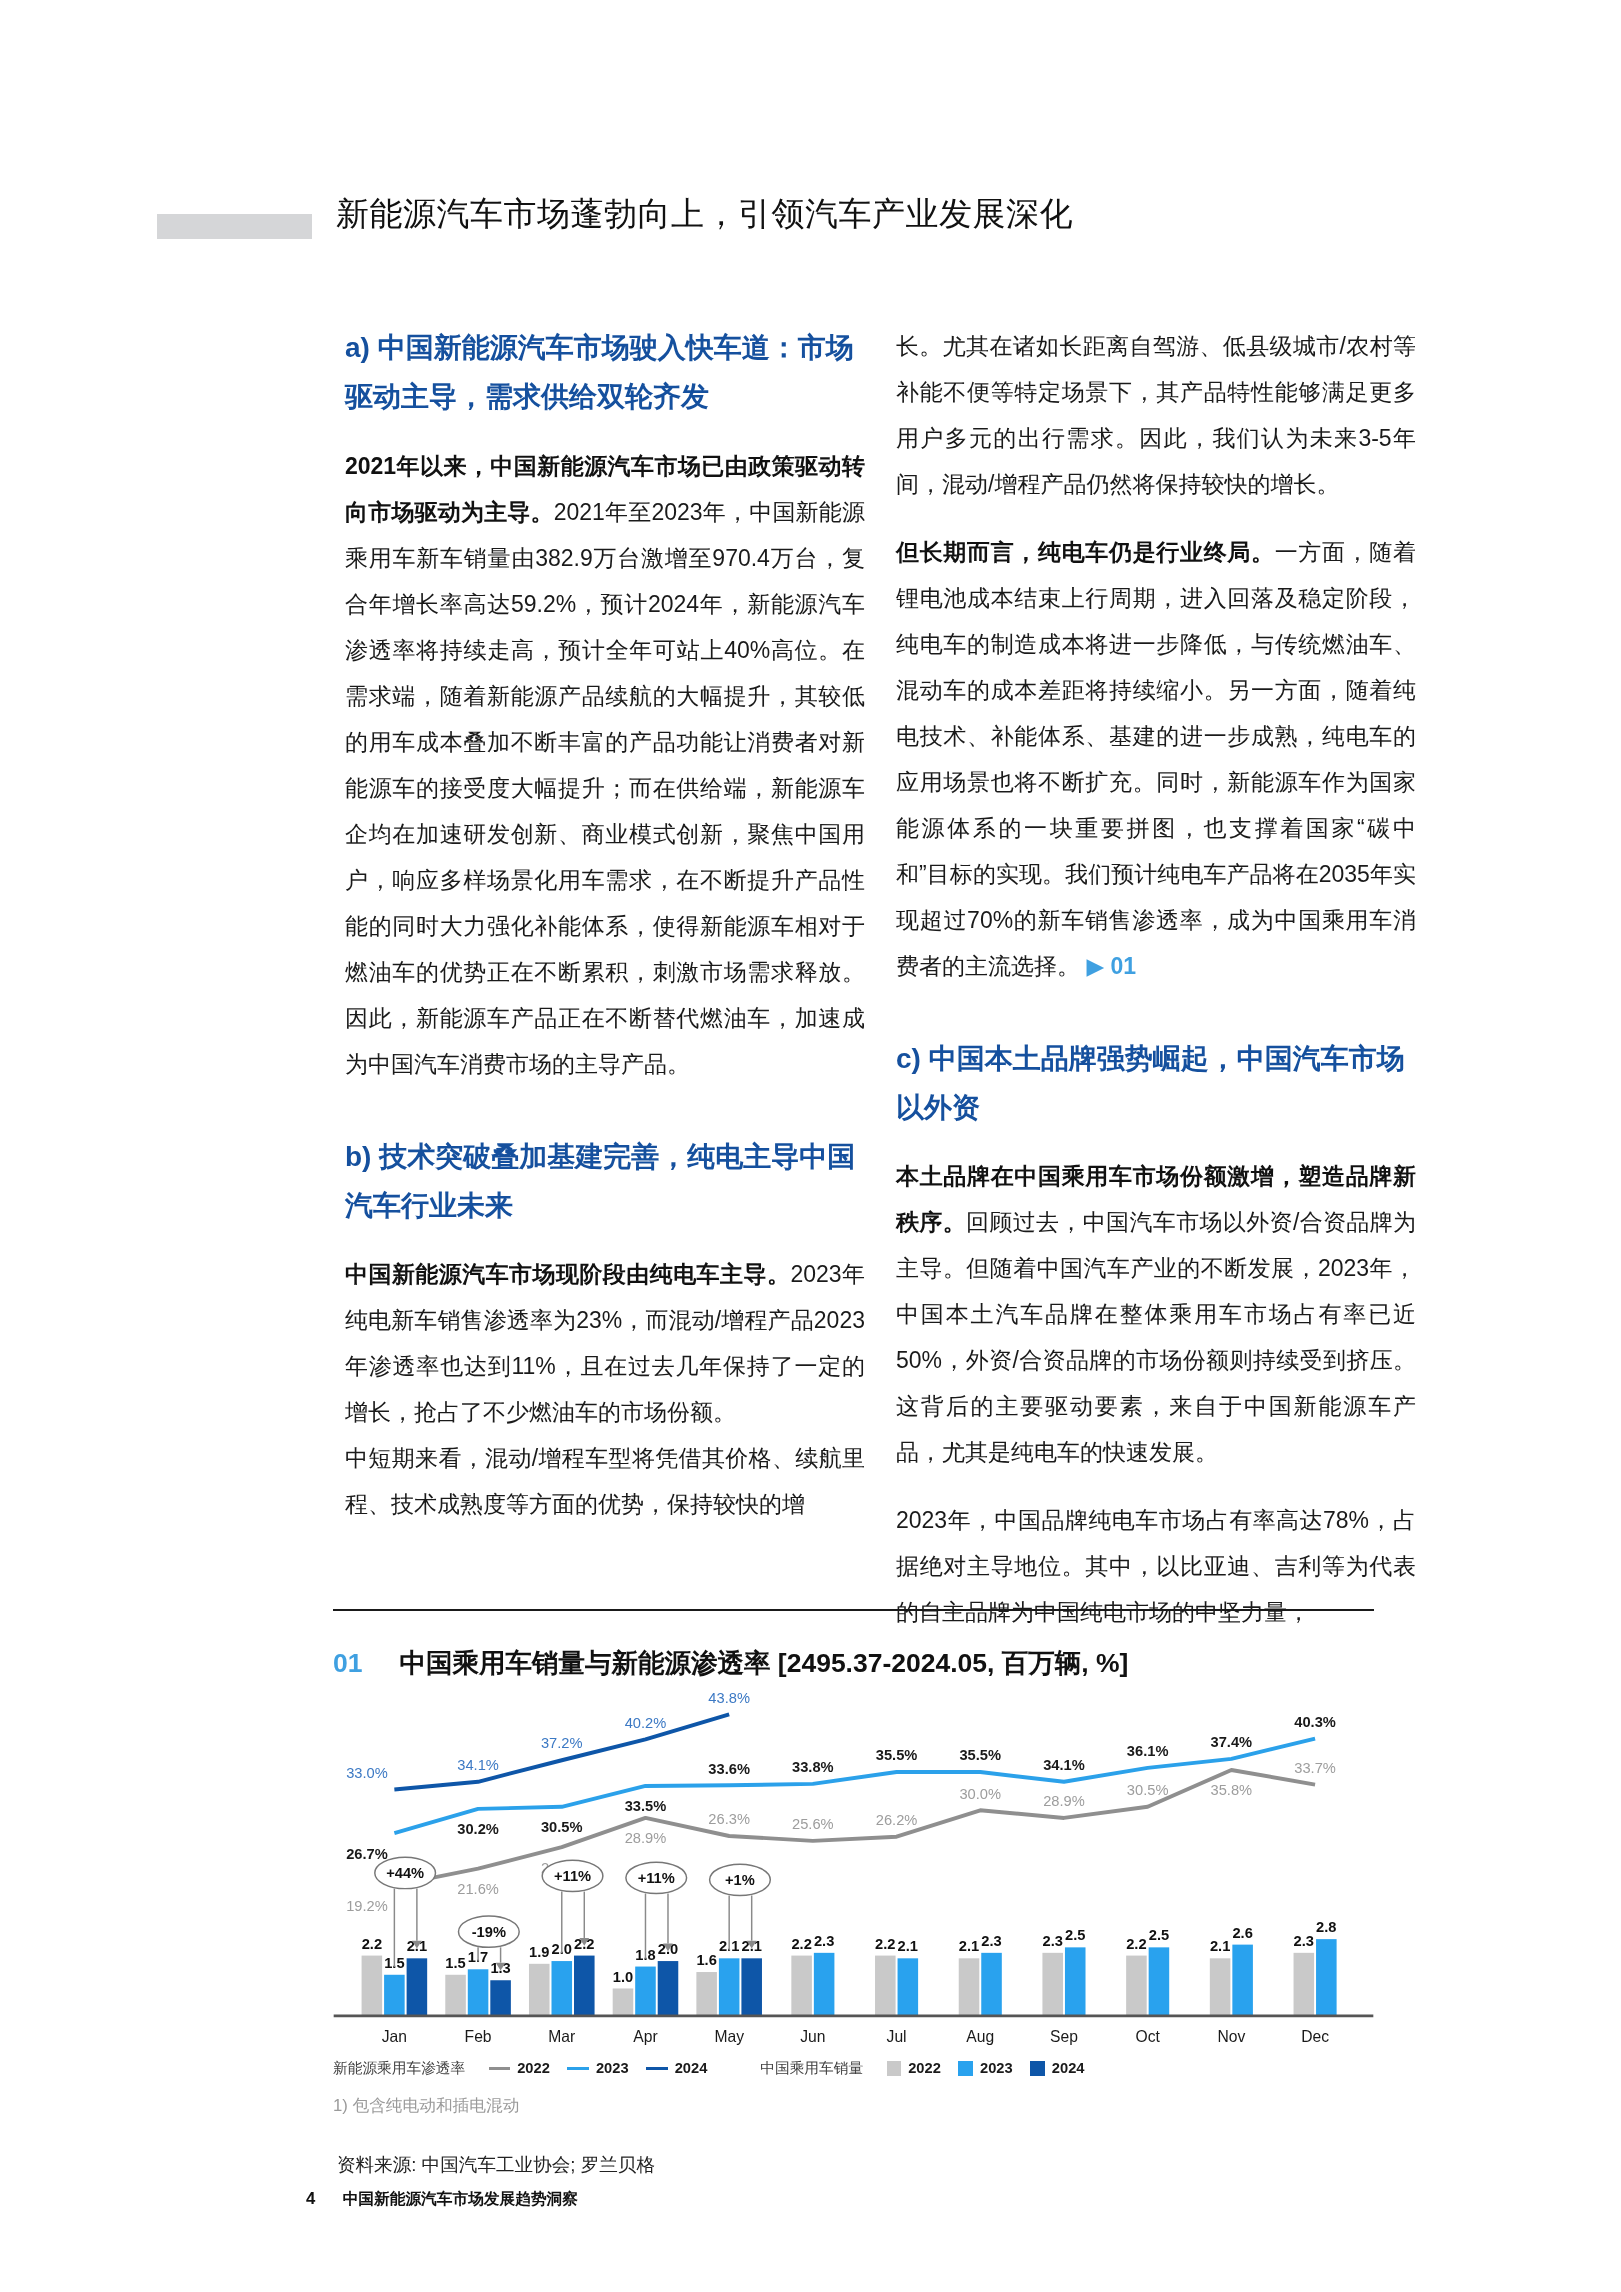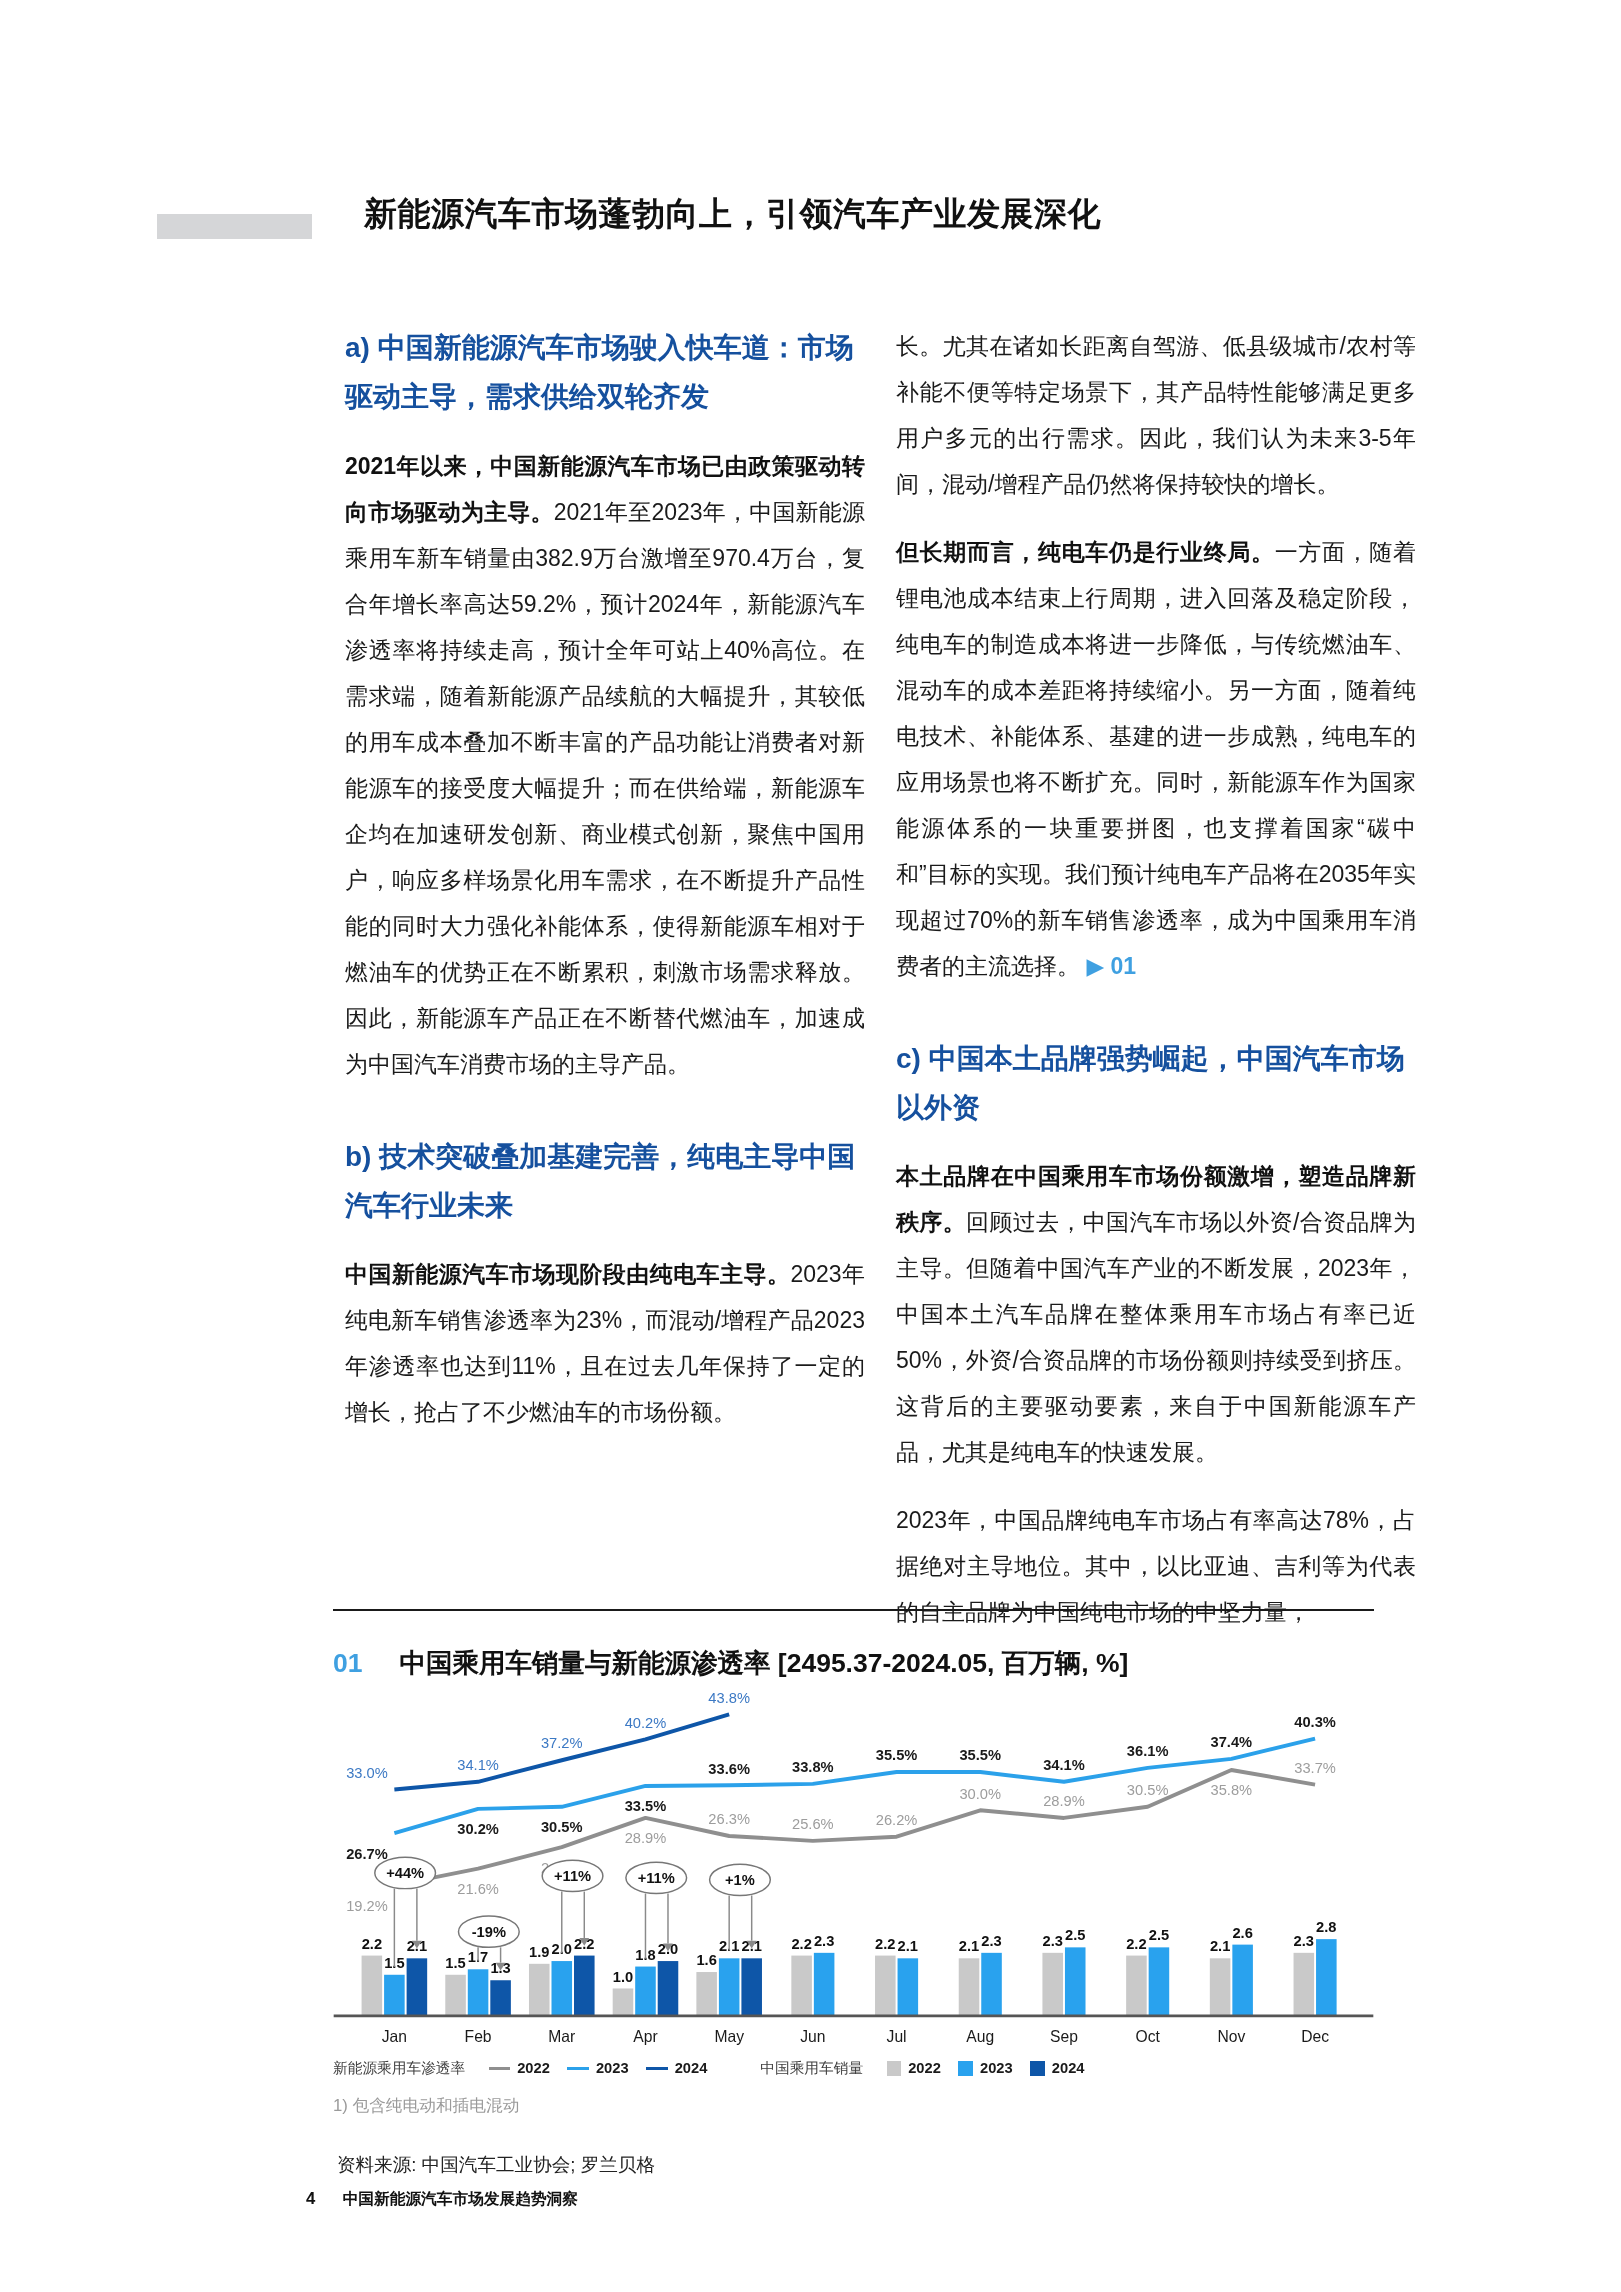--- a/index.html
+++ b/index.html
@@ -1,19 +1,19 @@
 <!DOCTYPE html>
 <html><head>
 <meta charset="utf-8">
 <style>
   html,body{margin:0;padding:0;background:#fff;}
   #page{position:relative;width:1621px;height:2293px;background:#fff;overflow:hidden;
         font-family:"Liberation Sans","DejaVu Sans",sans-serif;color:#1a1a1a;}
   .decor-bar{position:absolute;left:157px;top:214px;width:155px;height:24.5px;background:#d5d6d8;}
-  .page-title{position:absolute;left:364px;top:192px;width:1078px;font-size:33px;font-weight:bold;
+  .page-title{position:absolute;left:336px;top:192px;width:1078px;font-size:33px;font-weight:normal;
         letter-spacing:0.5px;color:#111;}
   .columns{position:absolute;left:345px;top:323px;width:1072px;display:flex;gap:31px;}
   .col{width:520px;}
   .sec-heading{font-size:28px;line-height:1.75;font-weight:bold;color:#15509E;margin:0 0 17.6px 0;}
   .sec-heading.mt{margin-top:45px;}
   .body-para{font-size:23px;line-height:2.0;text-align:justify;margin:21.6px 0 0 0;}
   .body-para.tight{margin-top:0;}
   .body-para strong{font-weight:bold;color:#111;}
   .ref{color:#3FA0E1;font-weight:bold;white-space:nowrap;}
   .figure{position:absolute;left:333px;top:1609px;width:1041px;border-top:2.9px solid #1a1a1a;}
@@ -39,20 +39,21 @@
 <div id="page">
   <div class="decor-bar"></div>
   <div class="page-title">新能源汽车市场蓬勃向上，引领汽车产业发展深化</div>
 
   <div class="columns">
     <div class="col" id="col-left">
         <div class="sec-heading">a) 中国新能源汽车市场驶入快车道：市场驱动主导，需求供给双轮齐发</div>
         <p class="body-para"><strong>2021年以来，中国新能源汽车市场已由政策驱动转向市场驱动为主导。</strong>2021年至2023年，中国新能源乘用车新车销量由382.9万台激增至970.4万台，复合年增长率高达59.2%，预计2024年，新能源汽车渗透率将持续走高，预计全年可站上40%高位。在需求端，随着新能源产品续航的大幅提升，其较低的用车成本叠加不断丰富的产品功能让消费者对新能源车的接受度大幅提升；而在供给端，新能源车企均在加速研发创新、商业模式创新，聚焦中国用户，响应多样场景化用车需求，在不断提升产品性能的同时大力强化补能体系，使得新能源车相对于燃油车的优势正在不断累积，刺激市场需求释放。因此，新能源车产品正在不断替代燃油车，加速成为中国汽车消费市场的主导产品。</p>
         <div class="sec-heading mt">b) 技术突破叠加基建完善，纯电主导中国汽车行业未来</div>
         <p class="body-para"><strong>中国新能源汽车市场现阶段由纯电车主导。</strong>2023年纯电新车销售渗透率为23%，而混动/增程产品2023年渗透率也达到11%，且在过去几年保持了一定的增长，抢占了不少燃油车的市场份额。</p>
+        <p class="body-para tight">中短期来看，混动/增程车型将凭借其价格、续航里程、技术成熟度等方面的优势，保持较快的增</p>
       </div>
     <div class="col" id="col-right">
         <p class="body-para tight">长。尤其在诸如长距离自驾游、低县级城市/农村等补能不便等特定场景下，其产品特性能够满足更多用户多元的出行需求。因此，我们认为未来3-5年间，混动/增程产品仍然将保持较快的增长。</p>
         <p class="body-para"><strong>但长期而言，纯电车仍是行业终局。</strong>一方面，随着锂电池成本结束上行周期，进入回落及稳定阶段，纯电车的制造成本将进一步降低，与传统燃油车、混动车的成本差距将持续缩小。另一方面，随着纯电技术、补能体系、基建的进一步成熟，纯电车的应用场景也将不断扩充。同时，新能源车作为国家能源体系的一块重要拼图，也支撑着国家“碳中和”目标的实现。我们预计纯电车产品将在2035年实现超过70%的新车销售渗透率，成为中国乘用车消费者的主流选择。<span class="ref"> ▶ 01</span></p>
         <div class="sec-heading mt">c) 中国本土品牌强势崛起，中国汽车市场以外资</div>
         <p class="body-para"><strong>本土品牌在中国乘用车市场份额激增，塑造品牌新秩序。</strong>回顾过去，中国汽车市场以外资/合资品牌为主导。但随着中国汽车产业的不断发展，2023年，中国本土汽车品牌在整体乘用车市场占有率已近50%，外资/合资品牌的市场份额则持续受到挤压。　这背后的主要驱动要素，来自于中国新能源车产品，尤其是纯电车的快速发展。</p>
         <p class="body-para">2023年，中国品牌纯电车市场占有率高达78%，占据绝对主导地位。其中，以比亚迪、吉利等为代表的自主品牌为中国纯电市场的中坚力量，</p>
       </div>
   </div>
 

